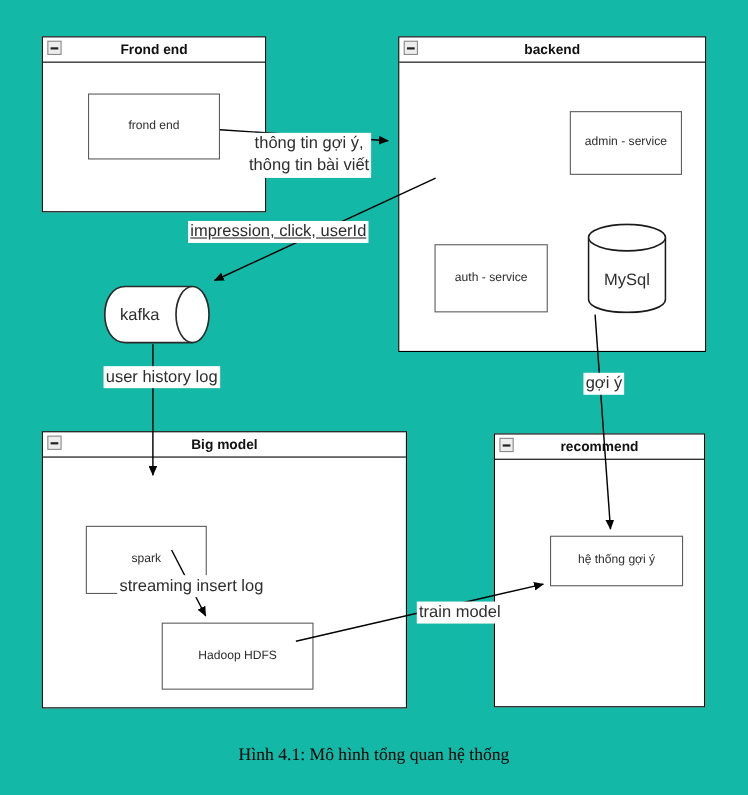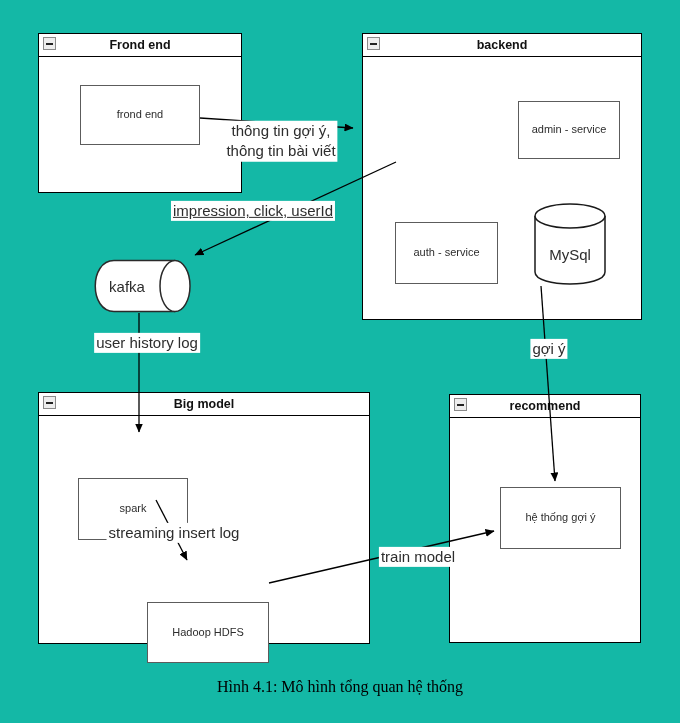--- a/index.html
+++ b/index.html
@@ -78,22 +78,22 @@
           <span class="min-bar"></span>
         </span>
       <span>recommend</span>
     </div>
   </div>
 
   <div class="node" style="left:80px;top:85px;width:120px;height:60px;">frond end</div>
   <div class="node" style="left:518px;top:101px;width:102px;height:58px;">admin - service</div>
   <div class="node" style="left:395px;top:222px;width:103px;height:62px;">auth - service</div>
   <div class="node" style="left:78px;top:438px;width:110px;height:62px;margin-top:40px;">spark</div>
-  <div class="node" style="left:147px;top:566px;width:122px;height:61px;margin-top:36px;">Hadoop HDFS</div>
-  <div class="node" style="left:500px;top:487px;width:121px;height:62px;">hệ thống gợi ý</div>
+  <div class="node" style="left:147px;top:566px;width:138px;height:61px;">Hadoop HDFS</div>
+  <div class="node" style="left:500px;top:487px;width:121px;height:46px;">hệ thống gợi ý</div>
 
   <div class="cyl" style="left:534px;top:203px;width:72px;height:82px;">
     <svg width="72" height="82" viewBox="0 0 72 82">
       <path d="M 1,13 L 1,69 C 1,85 71,85 71,69 L 71,13" fill="#ffffff" stroke="#1a1a1a" stroke-width="1.5"></path>
       <ellipse cx="36" cy="13" rx="35" ry="12" fill="#ffffff" stroke="#1a1a1a" stroke-width="1.5"></ellipse>
     </svg>
     <div class="cyl-label" style="left:0;top:38px;width:72px;height:26px;">MySql</div>
   </div>
 
   <div class="cyl" style="left:82px;top:259px;width:110px;height:54px;">

